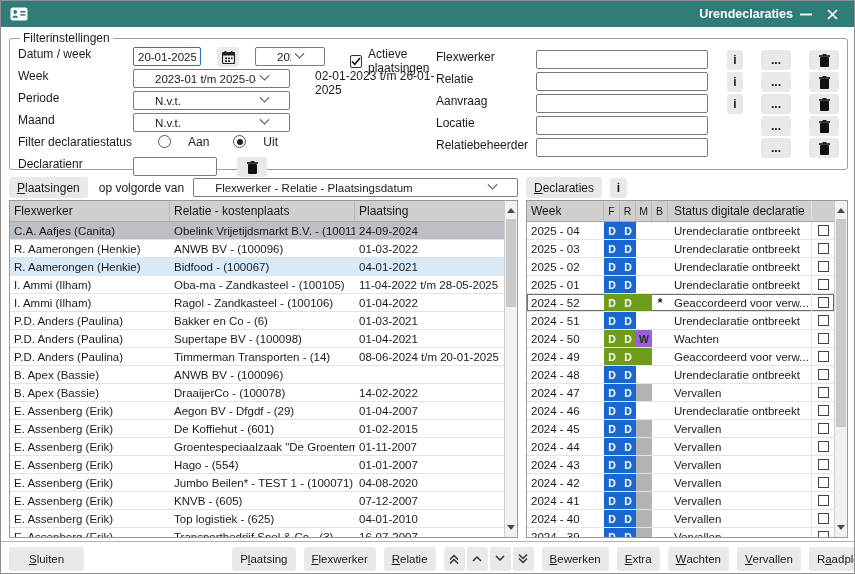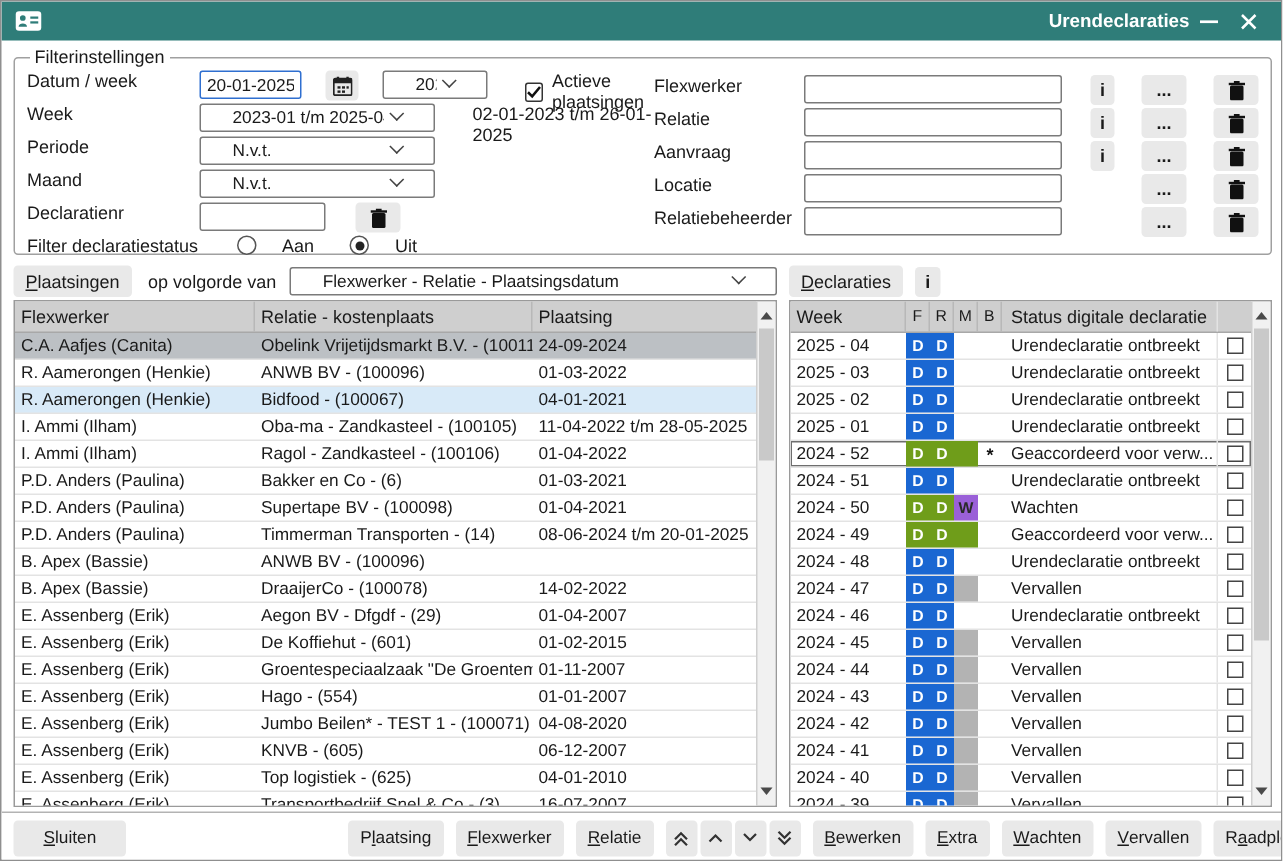--- a/index.html
+++ b/index.html
@@ -154,38 +154,38 @@
           </div>
         </div>
         <div class="frow">
           <span class="flabel">Maand</span>
           <div class="select" style="width:157px">
             <span class="sv">N.v.t.</span>
             <span class="chev"></span>
           </div>
         </div>
         <div class="frow">
+          <span class="flabel" style="width:128px;flex:0 0 128px">Filter declaratiestatus</span>
+          <span class="radio"></span>
+          <span style="margin-right:12px">Aan</span>
+          <span class="radio on"></span>
+          <span>Uit</span>
+        </div>
+        <div class="frow">
           <span class="flabel">Declaratienr</span>
           <input class="txt" style="width: 84px;" value="">
           <span class="sbtn" style="margin-left:8px;min-width:30px">
             <span>
                 <svg width="11" height="13" viewBox="0 0 11 13">
                   <rect x="1" y="3" width="9" height="10" rx="1" fill="#111"></rect>
                   <rect x="0" y="1.2" width="11" height="1.6" fill="#111"></rect>
                   <rect x="3.6" y="0" width="3.8" height="1.6" fill="#111"></rect>
                 </svg>
               </span>
           </span>
-        </div>
-        <div class="frow">
-          <span class="flabel" style="width:128px;flex:0 0 128px">Filter declaratiestatus</span>
-          <span class="radio"></span>
-          <span style="margin-right:12px">Aan</span>
-          <span class="radio on"></span>
-          <span>Uit</span>
         </div>
       </div>
 
       <div class="fcol-r">
         <div class="frow">
           <span class="flabel-r">Flexwerker</span>
           <input class="txt" style="flex: 1 1 0%;" value="">
           <span class="sbtn" style="margin-left:7px;min-width:16px;padding:0 4px;font-weight:bold">i</span>
           <span class="sbtn" style="margin-left:6px;min-width:30px;font-weight:bold">...</span>
           <span class="sbtn" style="margin-left:6px;min-width:30px">
@@ -364,21 +364,21 @@
 
           <div class="trow">
             <span class="cell lc1">E. Assenberg (Erik)</span>
             <span class="cell lc2">Jumbo Beilen* - TEST 1 - (100071)</span>
             <span class="cell lc3">04-08-2020</span>
           </div>
 
           <div class="trow">
             <span class="cell lc1">E. Assenberg (Erik)</span>
             <span class="cell lc2">KNVB - (605)</span>
-            <span class="cell lc3">06-12-2007</span>
+            <span class="cell lc3">07-12-2007</span>
           </div>
 
           <div class="trow">
             <span class="cell lc1">E. Assenberg (Erik)</span>
             <span class="cell lc2">Top logistiek - (625)</span>
             <span class="cell lc3">04-01-2010</span>
           </div>
 
           <div class="trow">
             <span class="cell lc1">E. Assenberg (Erik)</span>

